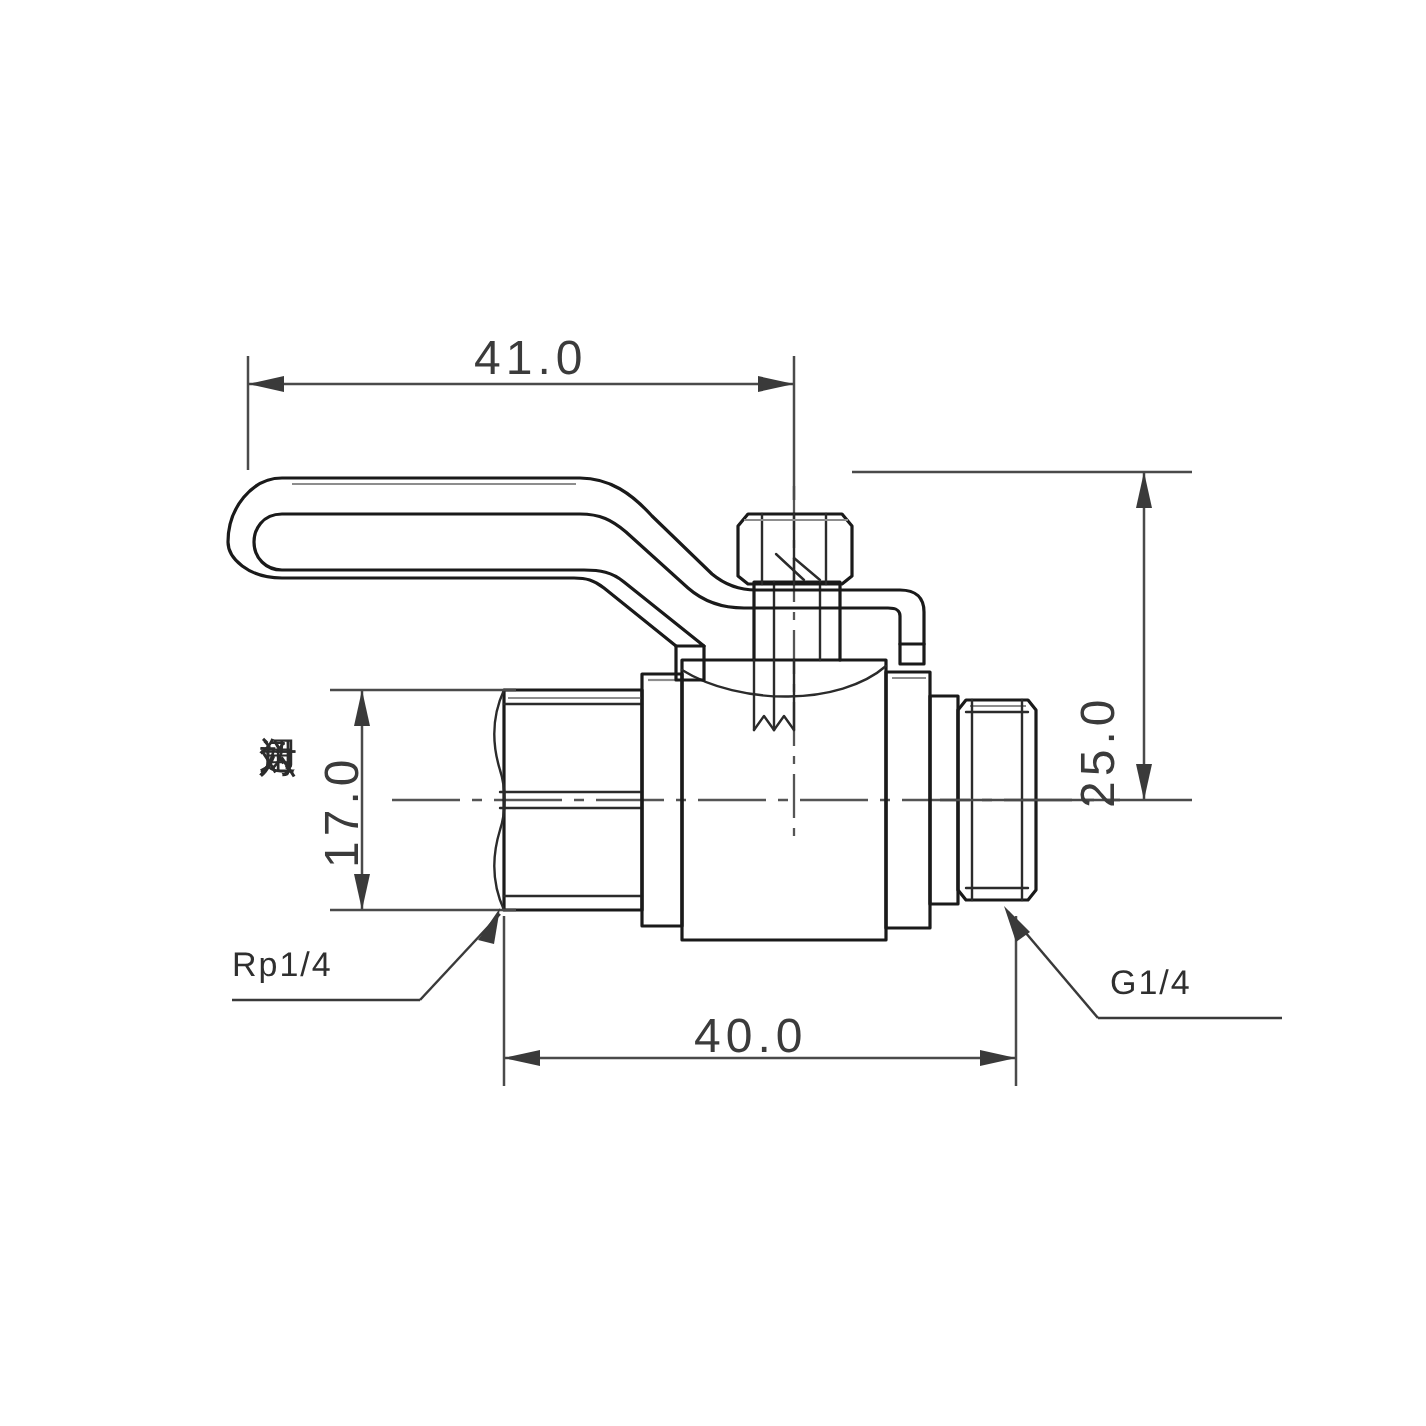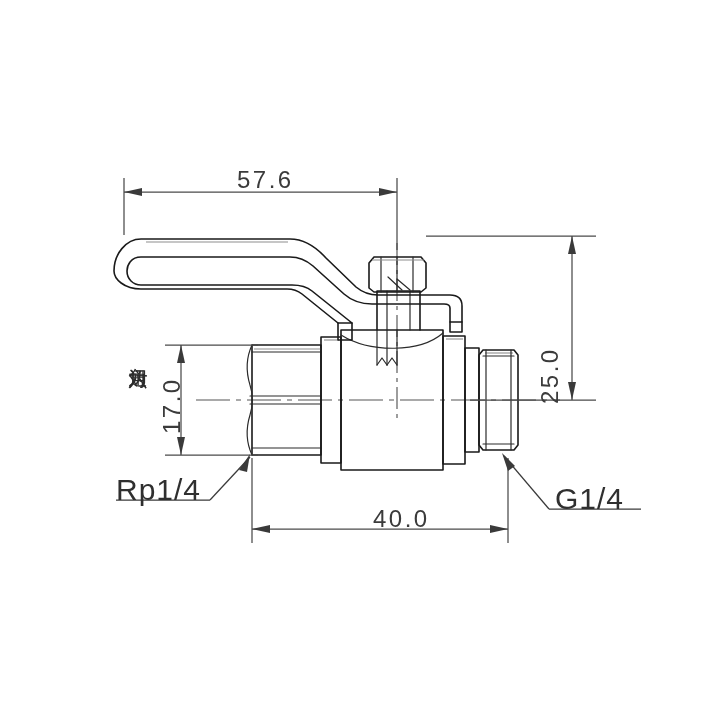--- a/index.html
+++ b/index.html
@@ -95,21 +95,21 @@
     letter-spacing: 0px;
     line-height: 1.0;
     writing-mode: vertical-rl;
     white-space: nowrap;
     user-select: none;
   }
   .note-text {
     position: absolute;
     color: #2f2f2f;
     font-family: "Liberation Sans", sans-serif;
-    font-size: 30px;
+    font-size: 17px;
     letter-spacing: 1px;
     white-space: nowrap;
     user-select: none;
   }
 </style>
 </head>
 <body>
 
 <div id="canvas">
 
@@ -244,27 +244,27 @@
     </g>
 
     <g>
       <line class="leader" x1="549" y1="509" x2="641" y2="509"></line>
       <line class="leader" x1="549" y1="509" x2="504" y2="456"></line>
       <polygon class="arrow-fill" points="502,453 508,471 515,466"></polygon>
     </g>
 
   </svg>
 
-  <div class="dim-text" style="left:237px; top:166px;">57.6</div>
+  <div class="dim-text" style="left:237px; top:166px;">41.0</div>
 
   <div class="dim-text vert" style="left:536px; top:404px;">25.0</div>
 
   <div class="dim-text vert" style="left:158px; top:434px;">17.0</div>
 
-  <div class="dim-text" style="left:373px; top:505px;">40.0</div>
+  <div class="dim-text" style="left:347px; top:505px;">40.0</div>
 
   <div class="jp-text" style="left:129px; top:353px;">六角対辺</div>
 
   <div class="note-text" style="left:116px; top:473px;">Rp1/4</div>
 
   <div class="note-text" style="left:555px; top:482px;text-align:center;">G1/4</div>
 
 </div>
 
 </body></html>

